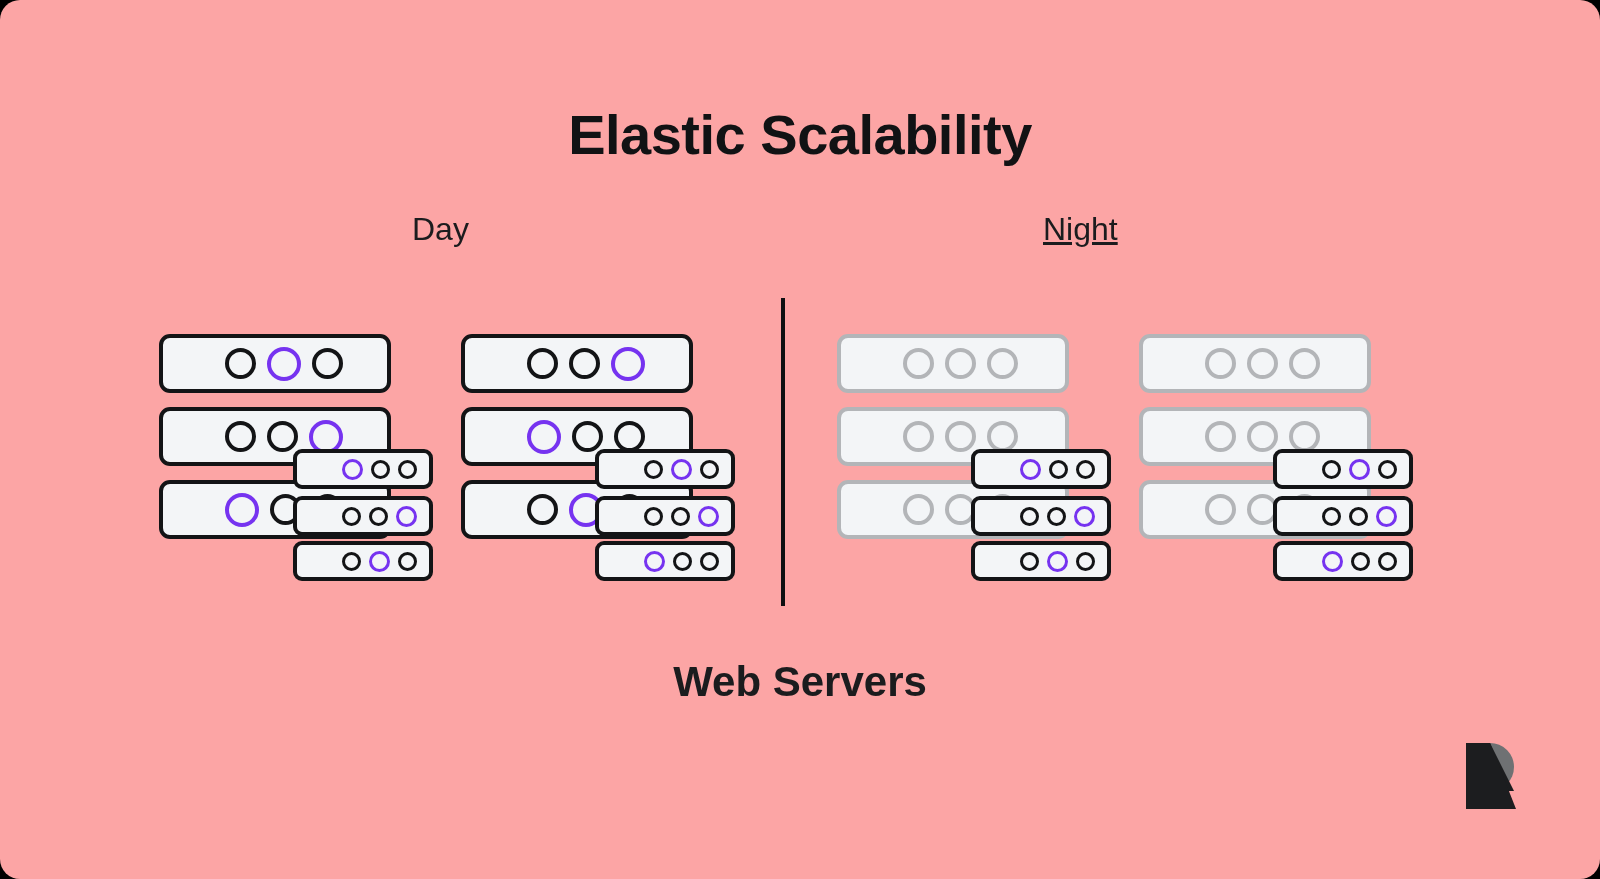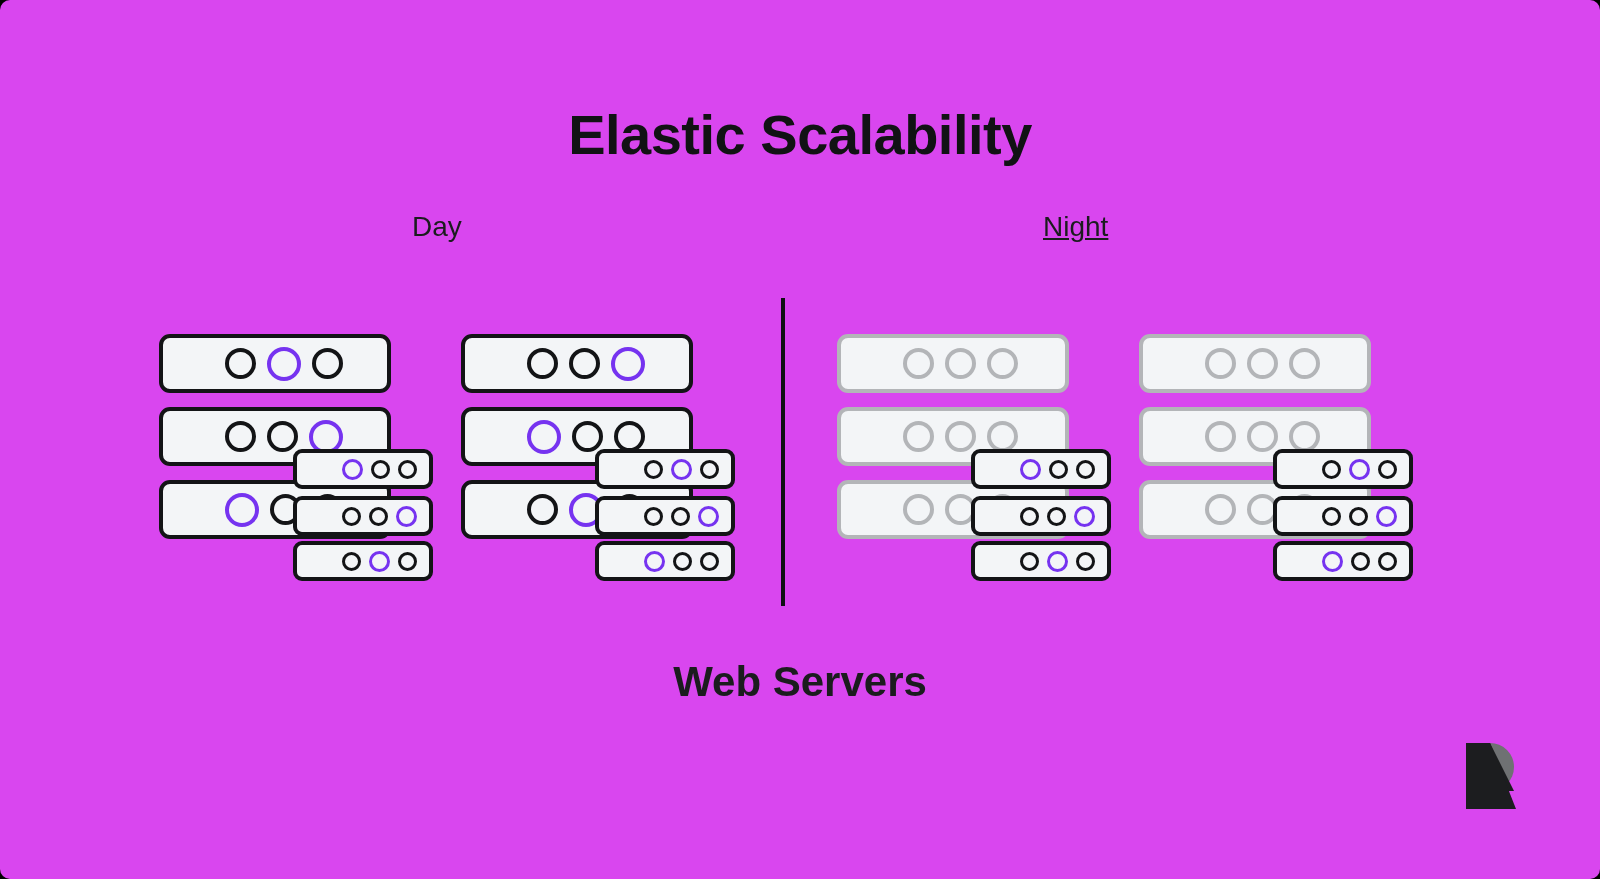--- a/index.html
+++ b/index.html
@@ -10,43 +10,43 @@
     width: 1600px;
     height: 879px;
     background: #000000;
     font-family: "Liberation Sans", sans-serif;
     overflow: hidden;
   }
   #canvas {
     position: relative;
     width: 1600px;
     height: 879px;
-    background: #d946ef;
-    border-radius: 10px;
+    background: #fca5a5;
+    border-radius: 20px;
     overflow: hidden;
   }
 
   
   #title {
     position: absolute;
     top: 104px;
     left: 0;
     width: 1600px;
     text-align: center;
     font-size: 56px;
     font-weight: 700;
     letter-spacing: -0.5px;
     color: #111214;
     line-height: 1.1;
   }
 
   
   .section-label {
     position: absolute;
-    font-size: 28px;
+    font-size: 32px;
     font-weight: 400;
     color: #1b1c1e;
     line-height: 1;
     white-space: nowrap;
   }
   #label-day   { top: 213px; left: 412px; }
   #label-night { top: 213px; left: 1043px; text-decoration: underline; }
 
   
   #divider {

